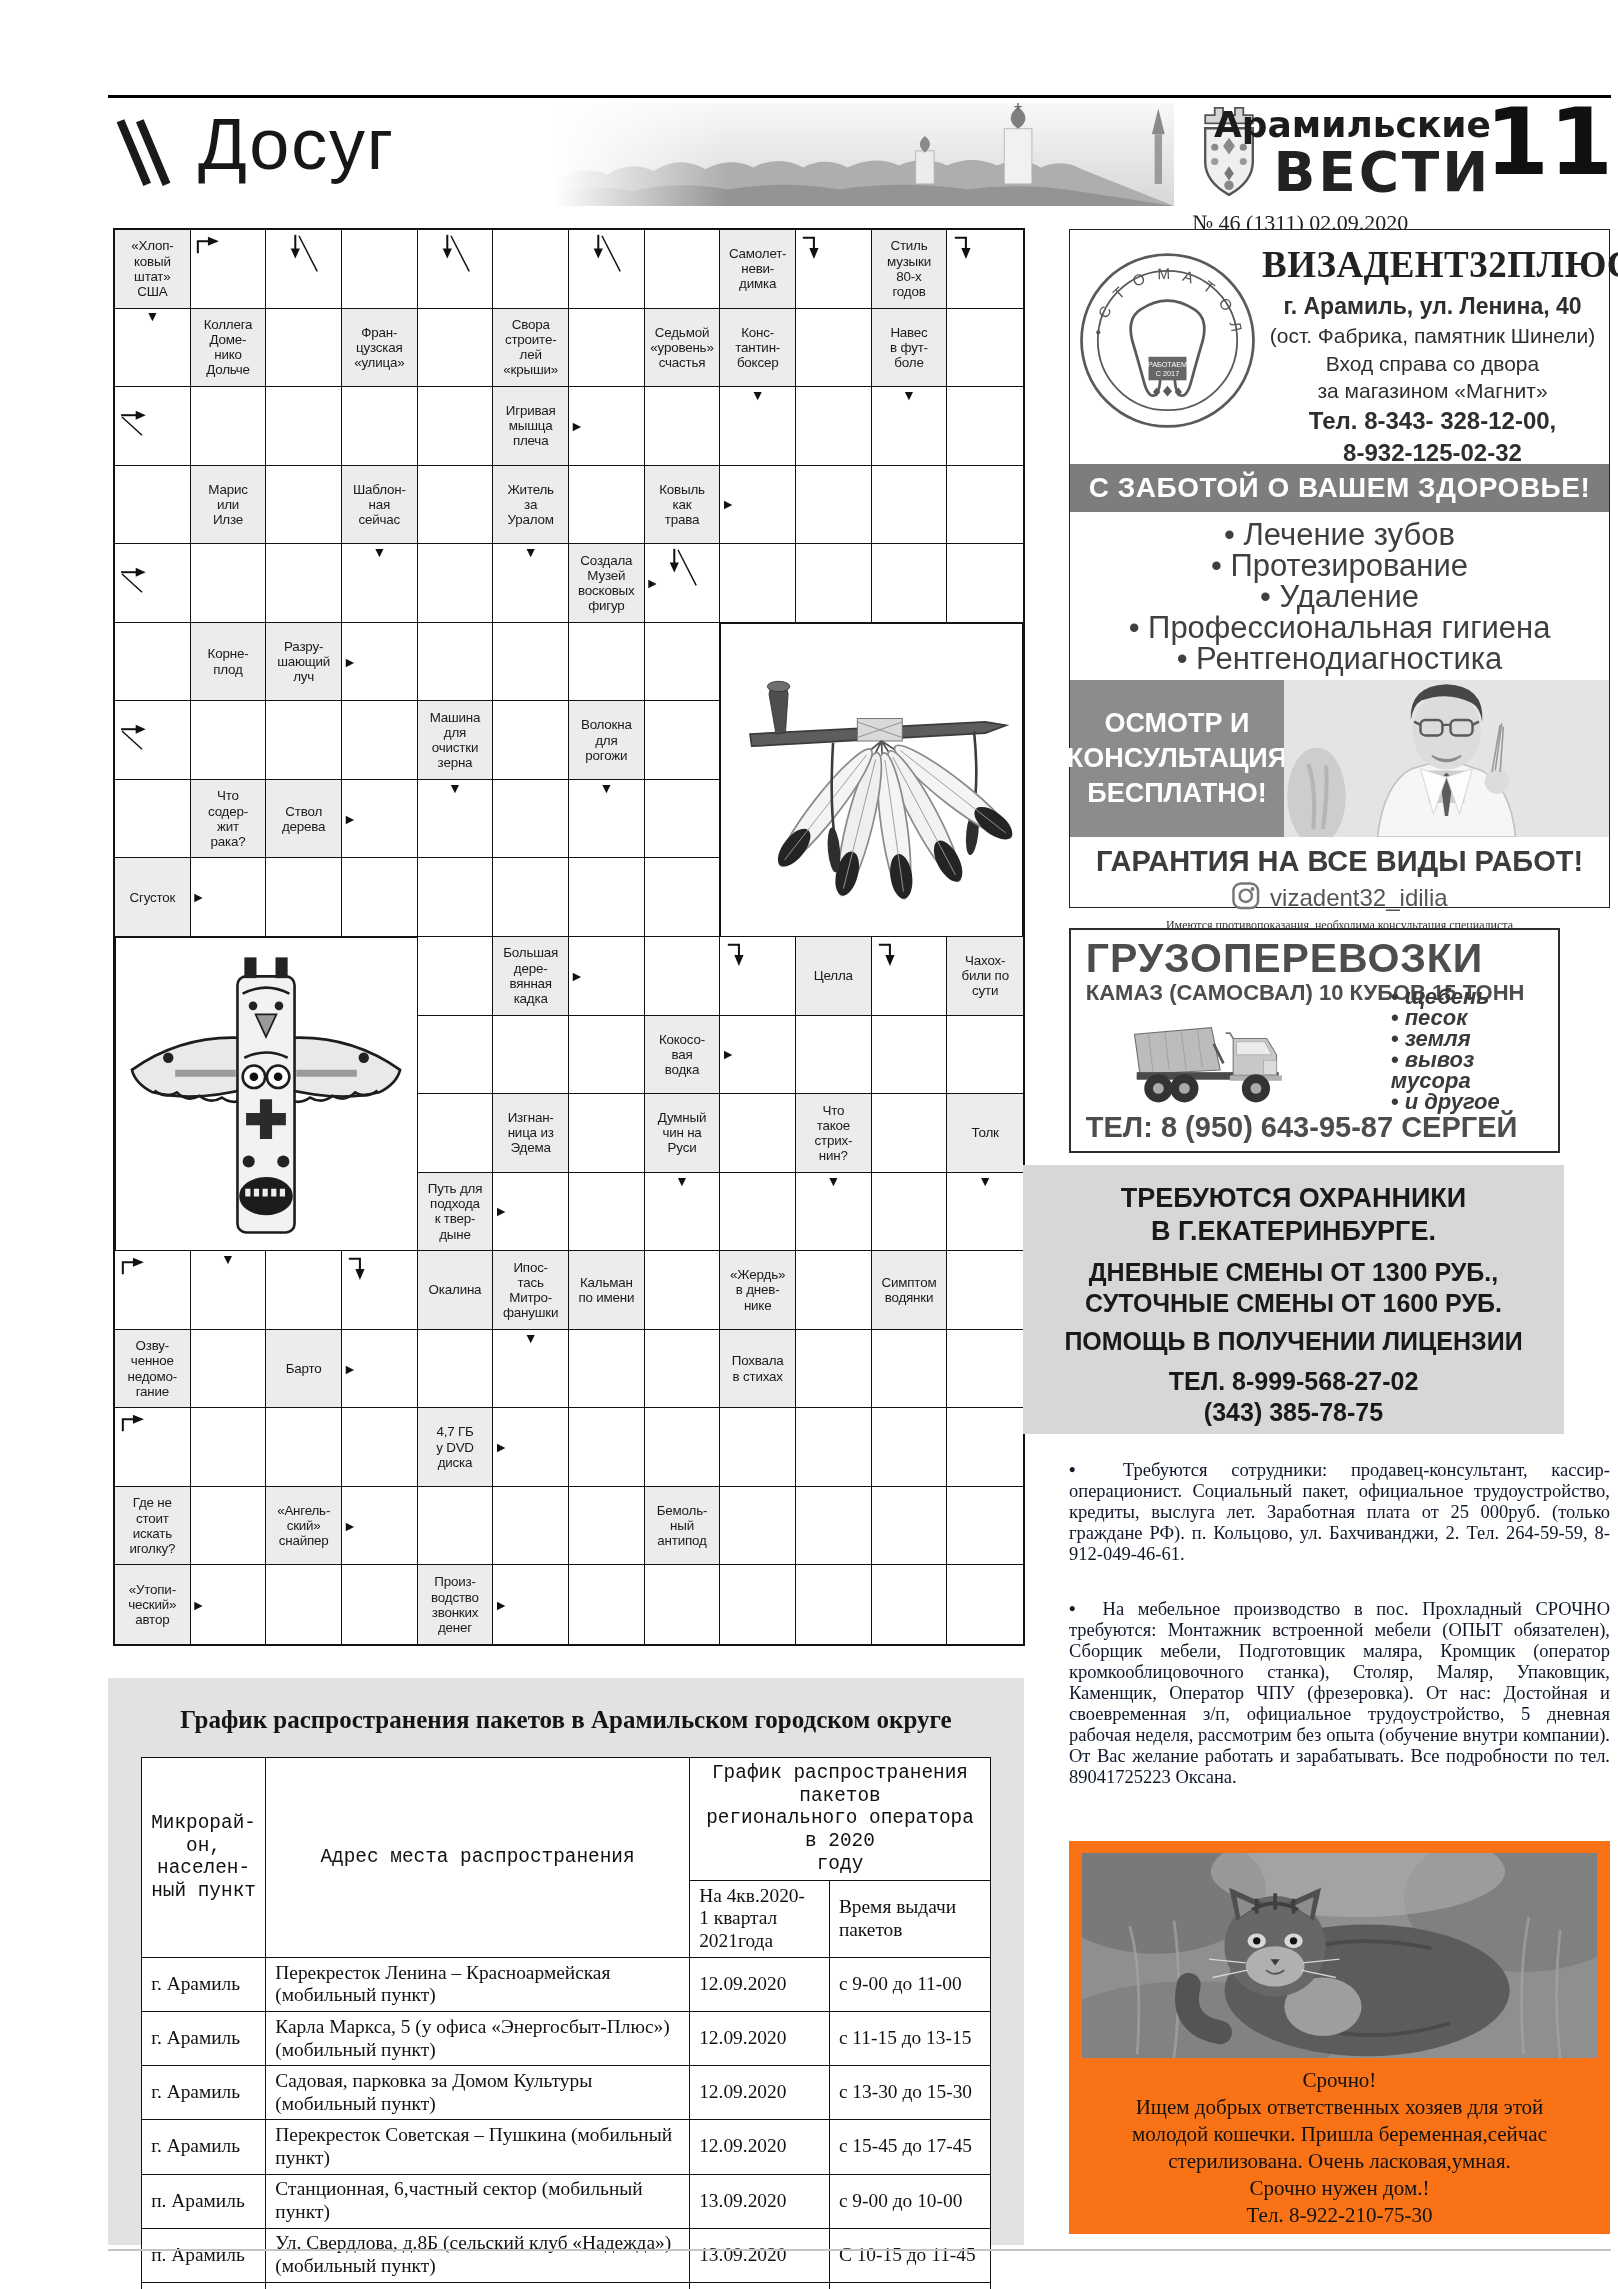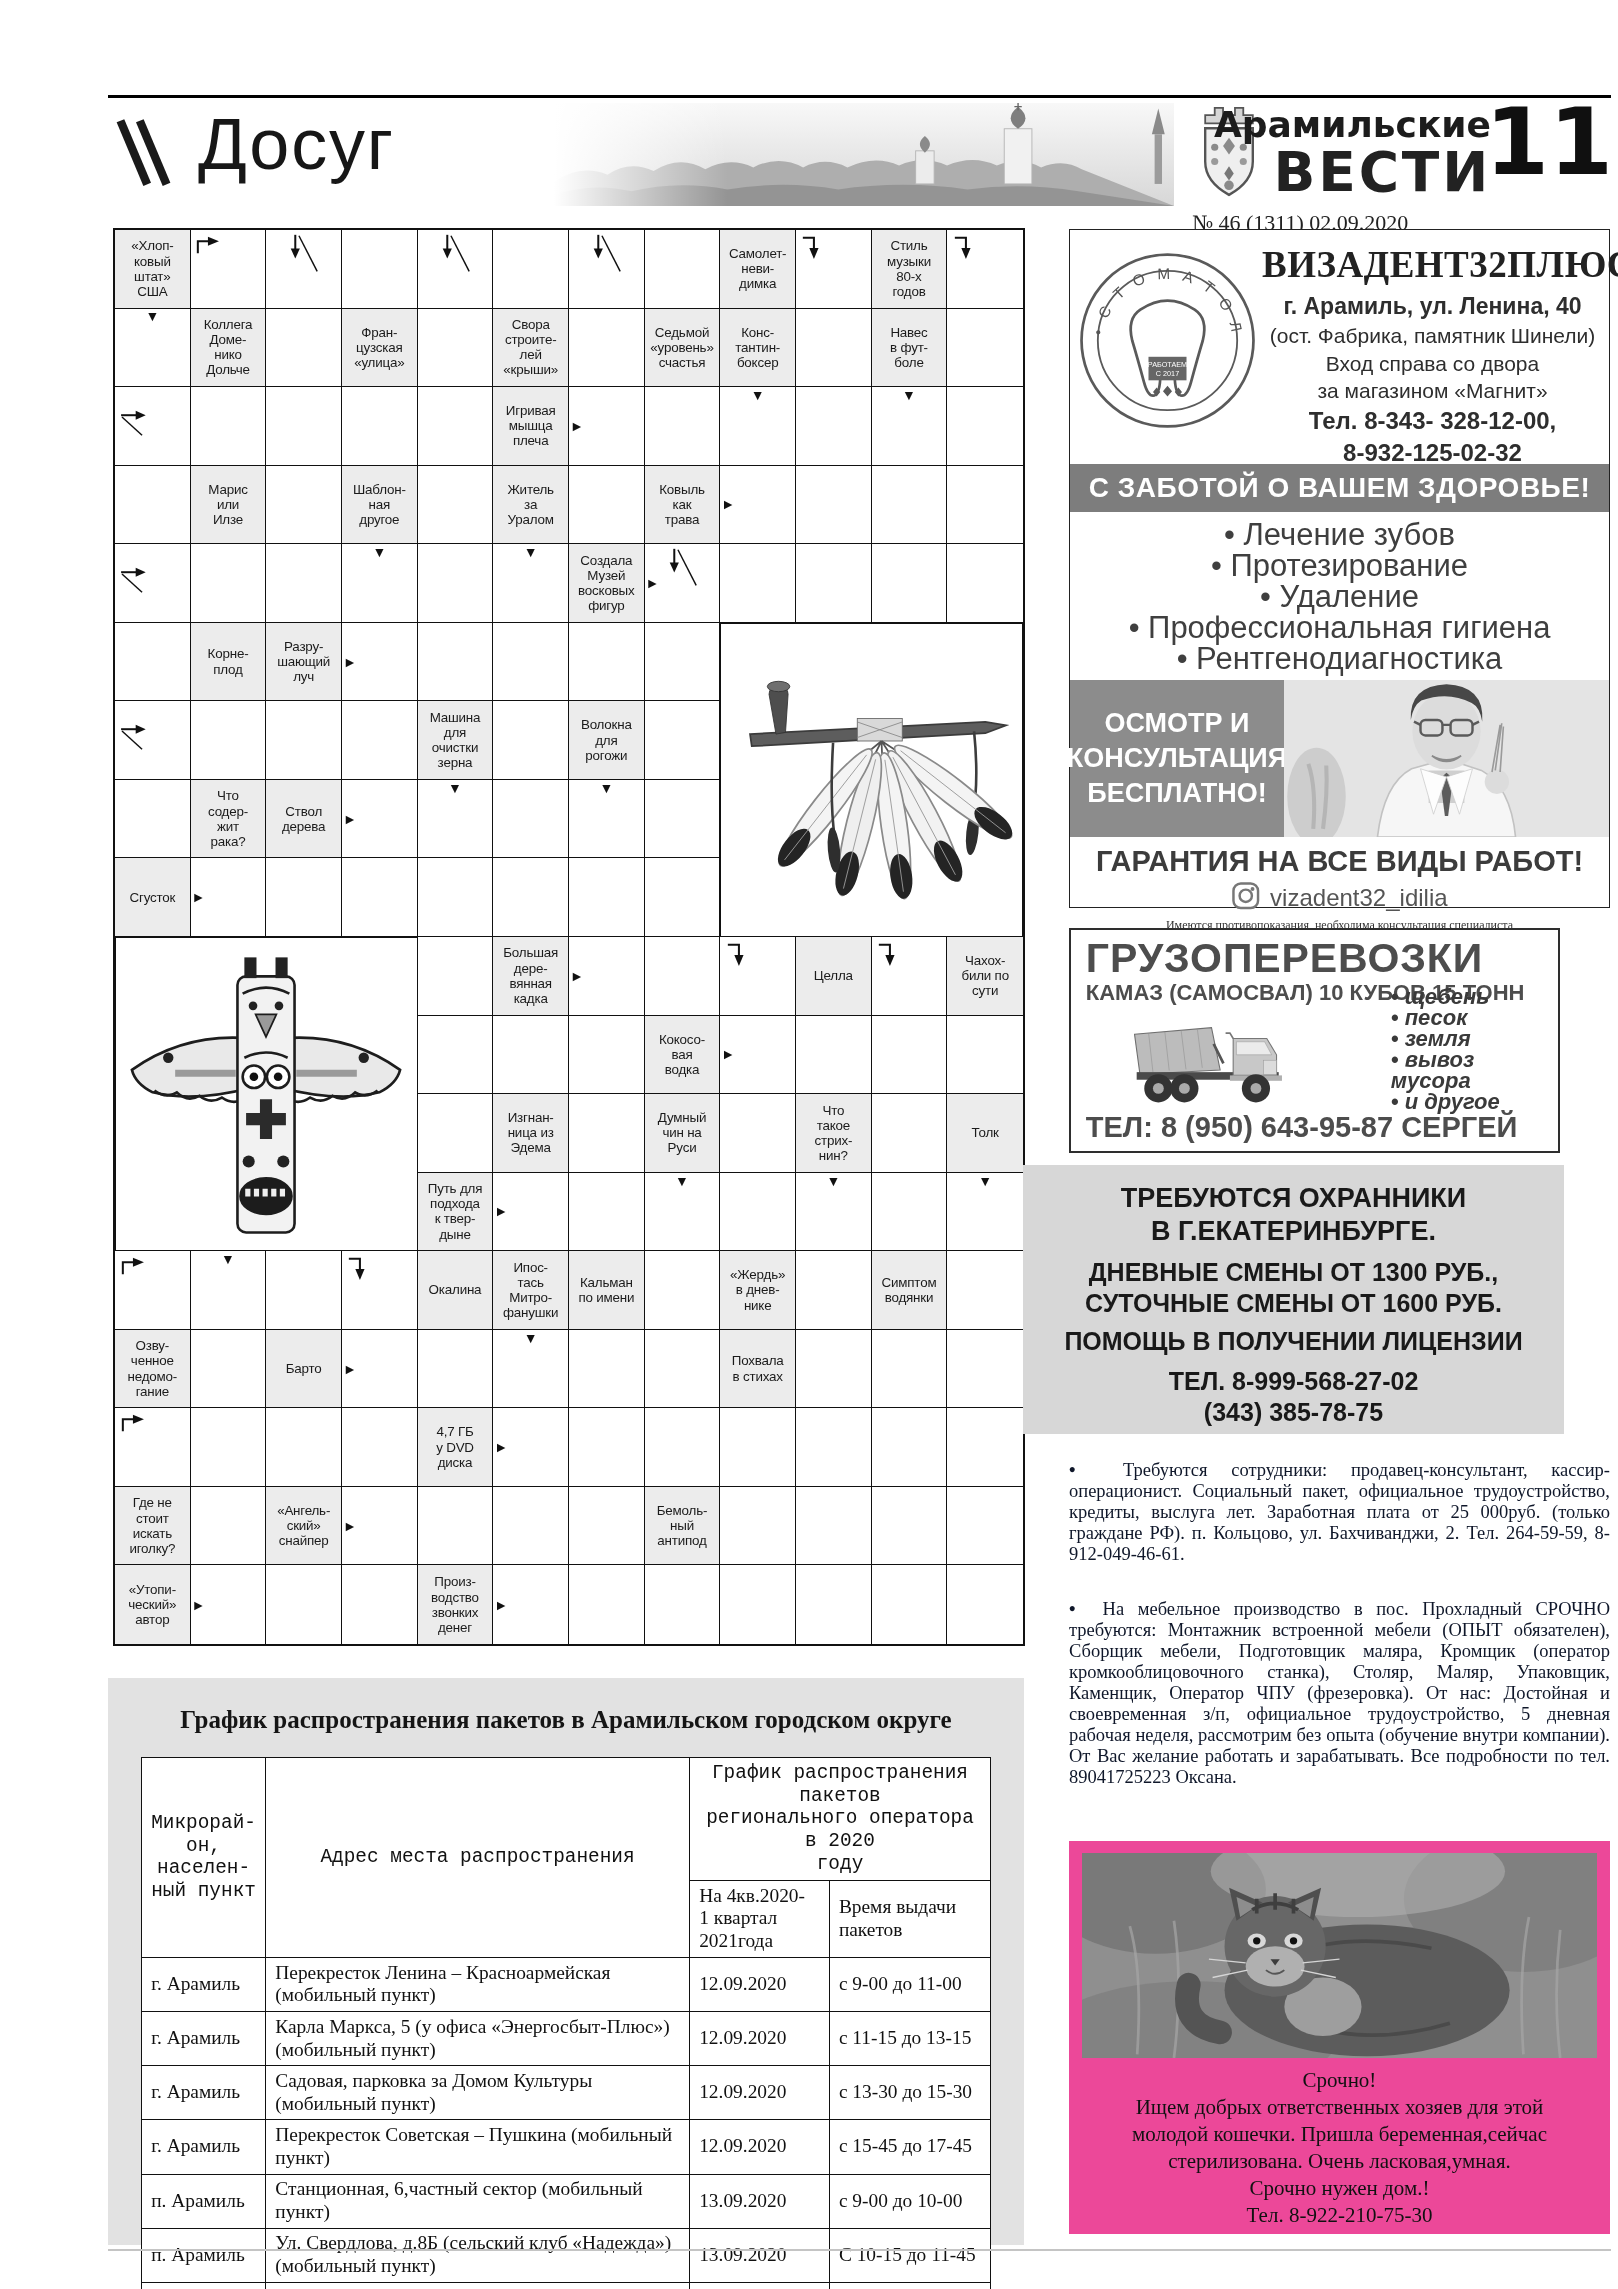--- a/index.html
+++ b/index.html
@@ -77,21 +77,21 @@
   
   .guards{left:1023px;top:1165px;width:541px;height:269px;background:#d7d7d7;text-align:center;box-sizing:border-box;padding-top:16.6px;color:#191919;}
   .g1,.g2{font-size:27px;font-weight:800;line-height:33px;}
   .g3,.g4,.g5,.gp1,.gp2{font-size:25px;font-weight:800;line-height:31px;}
   .g3{margin-top:9.2px;} .g5{margin-top:7.4px;} .gp1{margin-top:9.2px;}
   
   .classifieds{left:1069px;top:1460px;width:541px;}
   .classifieds p{font-family:"Liberation Serif",serif;font-size:18.5px;line-height:21px;text-align:justify;margin:0 0 34px 0;color:#0f172a;}
   .classifieds .bullet{font-weight:bold;}
   
-  .cat-panel{left:1069px;top:1841px;width:541px;height:393px;background:#ec4899;}
+  .cat-panel{left:1069px;top:1841px;width:541px;height:393px;background:#f97316;}
   .cat-photo{position:absolute;left:13px;top:12px;width:515px;height:205px;overflow:hidden;}
   .cat-text{position:absolute;left:0;top:226px;width:100%;text-align:center;font-family:"Liberation Serif",serif;
             font-size:21px;line-height:27px;color:#111;}
 </style>
 </head>
 <body>
 
 <div class="page">
 
   <div class="abs top-rule"></div>
@@ -353,21 +353,21 @@
       <div class="cw-cell"></div>
       <div class="cw-cell clue">
         <span class="pre">Марис
 или
 Илзе</span>
       </div>
       <div class="cw-cell"></div>
       <div class="cw-cell clue">
         <span class="pre">Шаблон-
 ная
-другое</span>
+сейчас</span>
       </div>
       <div class="cw-cell"></div>
       <div class="cw-cell clue">
         <span class="pre">Житель
 за
 Уралом</span>
       </div>
       <div class="cw-cell"></div>
       <div class="cw-cell clue">
         <span class="pre">Ковыль

